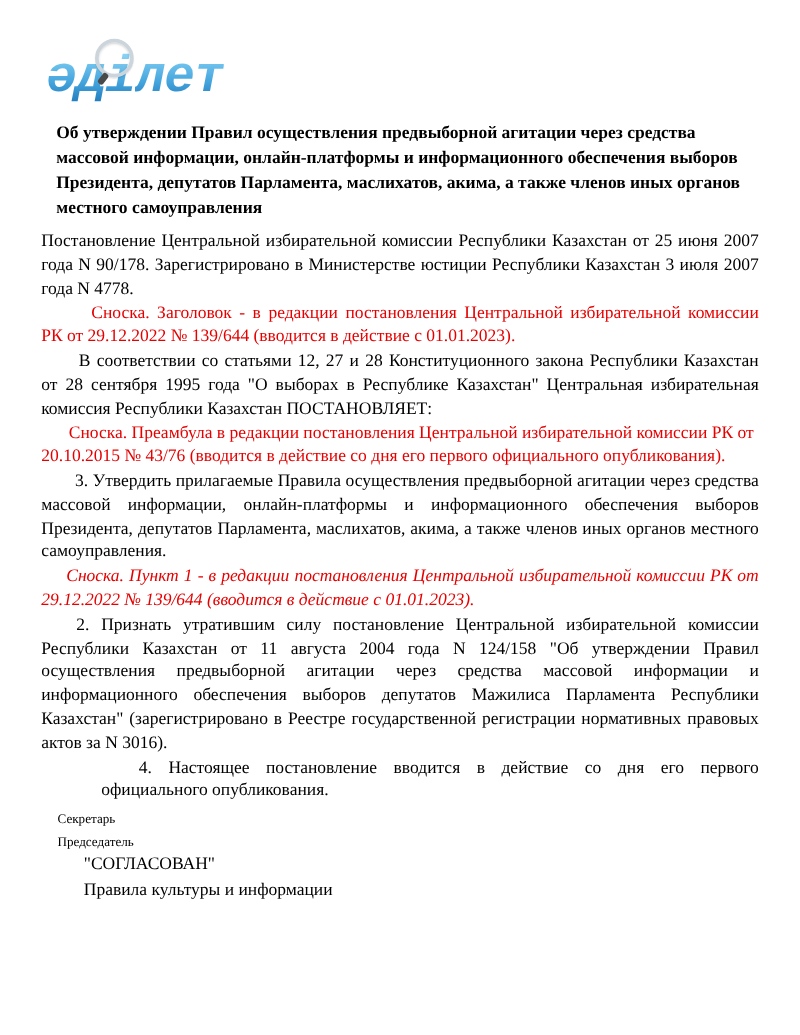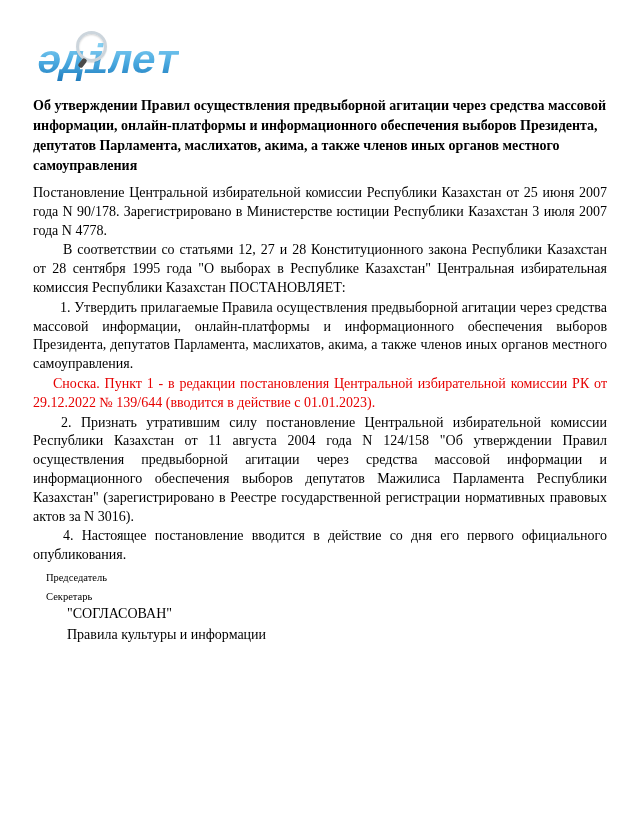--- a/index.html
+++ b/index.html
@@ -50,21 +50,21 @@
     bottom: -9px; left: 1px;
     transform: rotate(38deg);
     border-radius: 2px;
   }
 
   
   .title {
     font-weight: bold;
     font-size: 14px;
     line-height: 20px;
-    margin: 9px 0 8px 0;
+    margin: 9px 0 8px 12px;
     text-align: left;
   }
   .para {
     font-size: 14px;
     line-height: 18.8px;
     margin: 1px 0;
     text-align: justify;
   }
   .para.footnote { color: #e60000; }
   .para b { font-weight: normal; }
@@ -88,25 +88,27 @@
 <div class="page">
 
   <div class="logo">
     <span class="txt">әд</span><span class="i-wrap"><span class="txt">і</span><span class="lens"></span></span><span class="txt">лет</span>
   </div>
 
   <div class="title">Об утверждении Правил осуществления предвыборной агитации через средства массовой информации, онлайн-платформы и информационного обеспечения выборов Президента, депутатов Парламента, маслихатов, акима, а также членов иных органов местного самоуправления</div>
 
   <div>
       <p class="para" style="text-align: justify; text-indent: 0px; font-family: Liberation Serif, serif;"><span>Постановление Центральной избирательной комиссии Республики Казахстан от 25 июня 2007 года N 90/178. Зарегистрировано в Министерстве юстиции Республики Казахстан 3 июля 2007 года N 4778.</span></p>
+      <p class="para footnote" style="text-align: justify; text-indent: 40px;"><span>Сноска. Заголовок - в редакции постановления Центральной избирательной комиссии РК от 29.12.2022 № 139/644 (вводится в действие с 01.01.2023).</span></p>
       <p class="para" style="text-align: justify; text-indent: 30px;"><span>В соответствии со статьями 12, 27 и 28 Конституционного закона Республики Казахстан от 28 сентября 1995 года "О выборах в Республике Казахстан" Центральная избирательная комиссия Республики Казахстан </span><b>ПОСТАНОВЛЯЕТ</b><span>:</span></p>
-      <p class="para" style="text-align: justify; text-indent: 27px;"><span>1. Утвердить прилагаемые Правила осуществления предвыборной агитации через средства массовой информации, онлайн-платформы и информационного обеспечения выборов Президента, депутатов Парламента, маслихатов, акима, а также членов иных органов местного самоуправления.</span></p>
-      <p class="para footnote" style="text-align: justify; text-indent: 20px;"><span>Сноска. Пункт 1 - в редакции постановления Центральной избирательной комиссии РК от 29.12.2022 № 139/644 (вводится в действие с 01.01.2023).</span></p>
+      <p class="para footnote" style="text-align: left; text-indent: 22px;"><span>Сноска. Преамбула в редакции постановления Центральной избирательной комиссии РК от 20.10.2015 № 43/76 (вводится в действие со дня его первого официального опубликования).</span></p>
+      <p class="para" style="text-align: justify; text-indent: 27px;"><span>3. Утвердить прилагаемые Правила осуществления предвыборной агитации через средства массовой информации, онлайн-платформы и информационного обеспечения выборов Президента, депутатов Парламента, маслихатов, акима, а также членов иных органов местного самоуправления.</span></p>
+      <p class="para footnote" style="text-align: justify; text-indent: 20px; font-style: italic;"><span>Сноска. Пункт 1 - в редакции постановления Центральной избирательной комиссии РК от 29.12.2022 № 139/644 (вводится в действие с 01.01.2023).</span></p>
       <p class="para" style="text-align: justify; text-indent: 28px;"><span>2. Признать утратившим силу постановление Центральной избирательной комиссии Республики Казахстан от 11 августа 2004 года N 124/158 "Об утверждении Правил осуществления предвыборной агитации через средства массовой информации и информационного обеспечения выборов депутатов Мажилиса Парламента Республики Казахстан" (зарегистрировано в Реестре государственной регистрации нормативных правовых актов за N 3016).</span></p>
-      <p class="para" style="text-align: justify; text-indent: 30px;"><span>4. Настоящее постановление вводится в действие со дня его первого официального опубликования.</span></p>
+      <p class="para" style="text-align: justify; text-indent: 30px; margin-left: 48px;"><span>4. Настоящее постановление вводится в действие со дня его первого официального опубликования.</span></p>
     </div>
 
+  <div class="sig-small">Секретарь</div>
   <div class="sig-small">Председатель</div>
-  <div class="sig-small">Секретарь</div>
   <div class="sig-normal">"СОГЛАСОВАН"</div>
   <div class="sig-normal">Правила культуры и информации</div>
 
 </div>
 
 </body></html>

